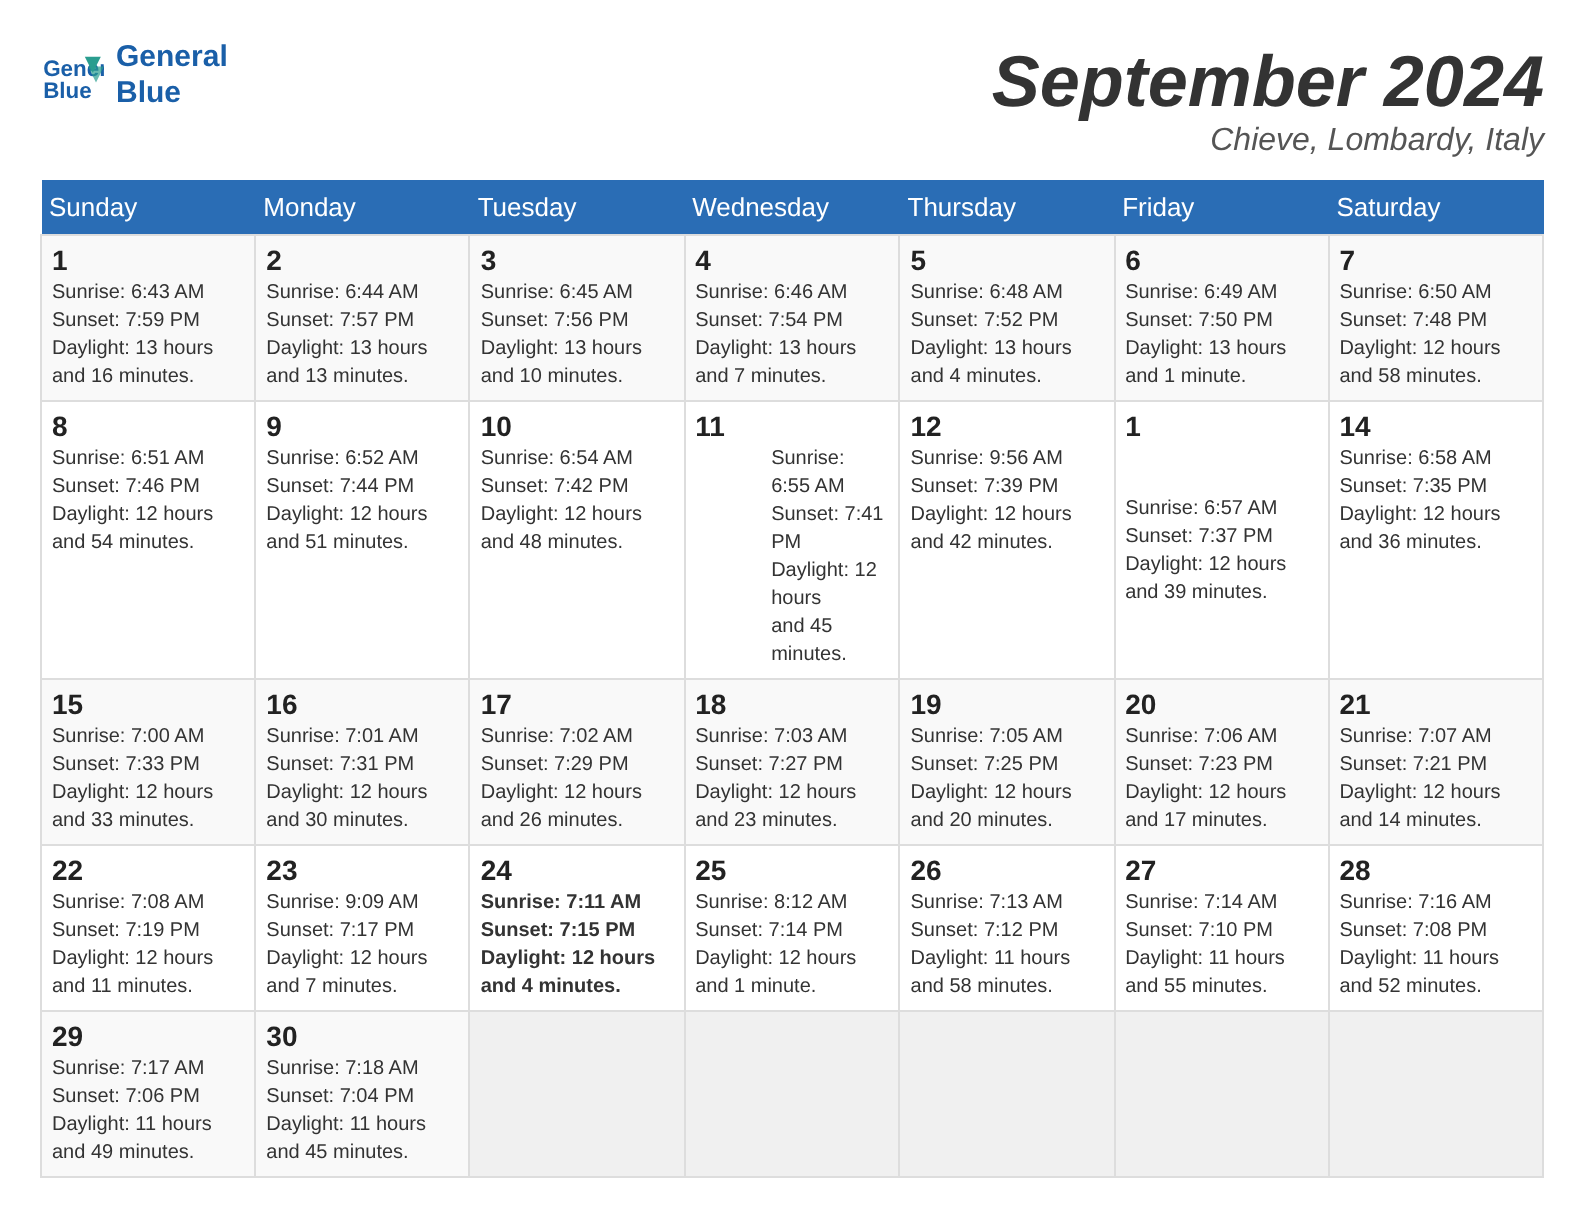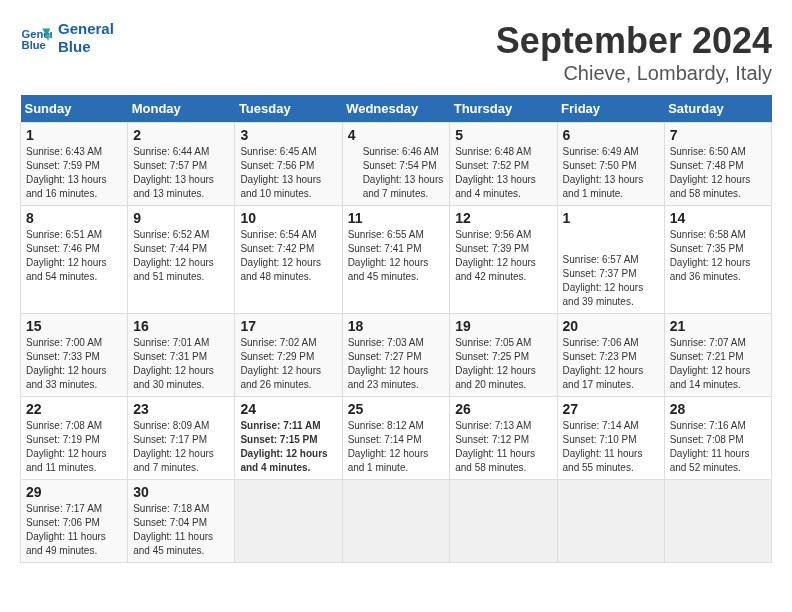--- a/index.html
+++ b/index.html
@@ -18,42 +18,42 @@
     }
     .logo {
       display: flex;
       align-items: center;
       gap: 4px;
     }
     .logo-icon {
       width: 32px;
       height: 32px;
     }
-    .title-block { text-align: right; }
+    .title-block { text-align: right; font-style: italic; }
     .month-title {
       font-size: 36px;
       font-weight: bold;
       color: #333;
     }
     .subtitle {
-      font-size: 20px;
+      font-size: 16px;
       color: #555;
     }
     table {
       width: 100%;
       border-collapse: collapse;
       font-size: 11px;
     }
     thead tr th {
       background-color: #2a6db5;
       color: #fff;
       padding: 6px 4px;
       text-align: left;
       font-size: 13px;
-      font-weight: bold;
+      font-weight: normal;
     }
     tbody tr td {
       border: 1px solid #ddd;
       padding: 4px 5px;
       vertical-align: top;
       width: 108px;
       min-height: 80px;
       background: #fff;
     }
     tbody tr:nth-child(odd) td { background: #f9f9f9; }
@@ -123,21 +123,21 @@
         </td>
         <td>
           <span class="day-num">3</span>
           <div class="day-info" style="white-space: pre-line;">Sunrise: 6:45 AM
 Sunset: 7:56 PM
 Daylight: 13 hours
 and 10 minutes.</div>
         </td>
         <td>
           <span class="day-num">4</span>
-          <div class="day-info" style="white-space: pre-line; margin-left: 15px;">Sunrise: 6:46 AM
+          <div class="day-info" style="white-space: pre-line;">Sunrise: 6:46 AM
 Sunset: 7:54 PM
 Daylight: 13 hours
 and 7 minutes.</div>
         </td>
         <td>
           <span class="day-num">5</span>
           <div class="day-info" style="white-space: pre-line;">Sunrise: 6:48 AM
 Sunset: 7:52 PM
 Daylight: 13 hours
 and 4 minutes.</div>
@@ -174,21 +174,21 @@
         </td>
         <td>
           <span class="day-num">10</span>
           <div class="day-info" style="white-space: pre-line;">Sunrise: 6:54 AM
 Sunset: 7:42 PM
 Daylight: 12 hours
 and 48 minutes.</div>
         </td>
         <td>
           <span class="day-num">11</span>
-          <div class="day-info" style="white-space: pre-line;">Sunrise: 6:55 AM
+          <div class="day-info" style="white-space: pre-line; margin-left: 38px;">Sunrise: 6:55 AM
 Sunset: 7:41 PM
 Daylight: 12 hours
 and 45 minutes.</div>
         </td>
         <td>
           <span class="day-num">12</span>
           <div class="day-info" style="white-space: pre-line;">Sunrise: 9:56 AM
 Sunset: 7:39 PM
 Daylight: 12 hours
 and 42 minutes.</div>
@@ -262,21 +262,21 @@
       <tr>
         <td>
           <span class="day-num">22</span>
           <div class="day-info" style="white-space: pre-line;">Sunrise: 7:08 AM
 Sunset: 7:19 PM
 Daylight: 12 hours
 and 11 minutes.</div>
         </td>
         <td>
           <span class="day-num">23</span>
-          <div class="day-info" style="white-space: pre-line;">Sunrise: 8:09 AM
+          <div class="day-info" style="white-space: pre-line;">Sunrise: 9:09 AM
 Sunset: 7:17 PM
 Daylight: 12 hours
 and 7 minutes.</div>
         </td>
         <td>
           <span class="day-num">24</span>
           <div class="day-info" style="white-space: pre-line; font-weight: bold;">Sunrise: 7:11 AM
 Sunset: 7:15 PM
 Daylight: 12 hours
 and 4 minutes.</div>

